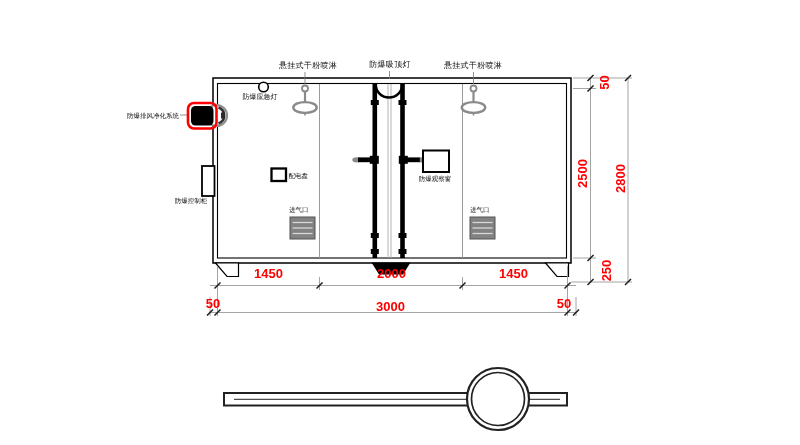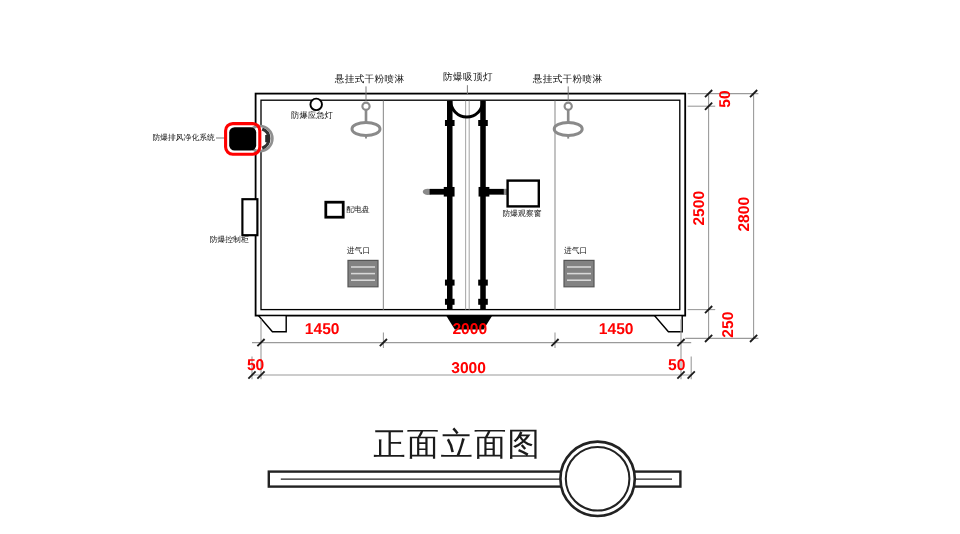--- a/index.html
+++ b/index.html
@@ -181,14 +181,13 @@
   <div class="dim" style="left:491px;top:266px;width:45px;">1450</div>
   <div class="dim" style="left:202px;top:296px;width:22px;">50</div>
   <div class="dim" style="left:368px;top:299px;width:45px;">3000</div>
   <div class="dim" style="left:553px;top:296px;width:22px;">50</div>
 
   <div class="dim rot" style="left:593px;top:74.5px;width:22px;">50</div>
   <div class="dim rot" style="left:559px;top:165.5px;width:46px;">2500</div>
   <div class="dim rot" style="left:590px;top:263px;width:33px;">250</div>
   <div class="dim rot" style="left:597px;top:170.5px;width:46px;">2800</div>
 
-  <div id="main-title">正面立面图</div>
 </div>
 
 </body></html>

